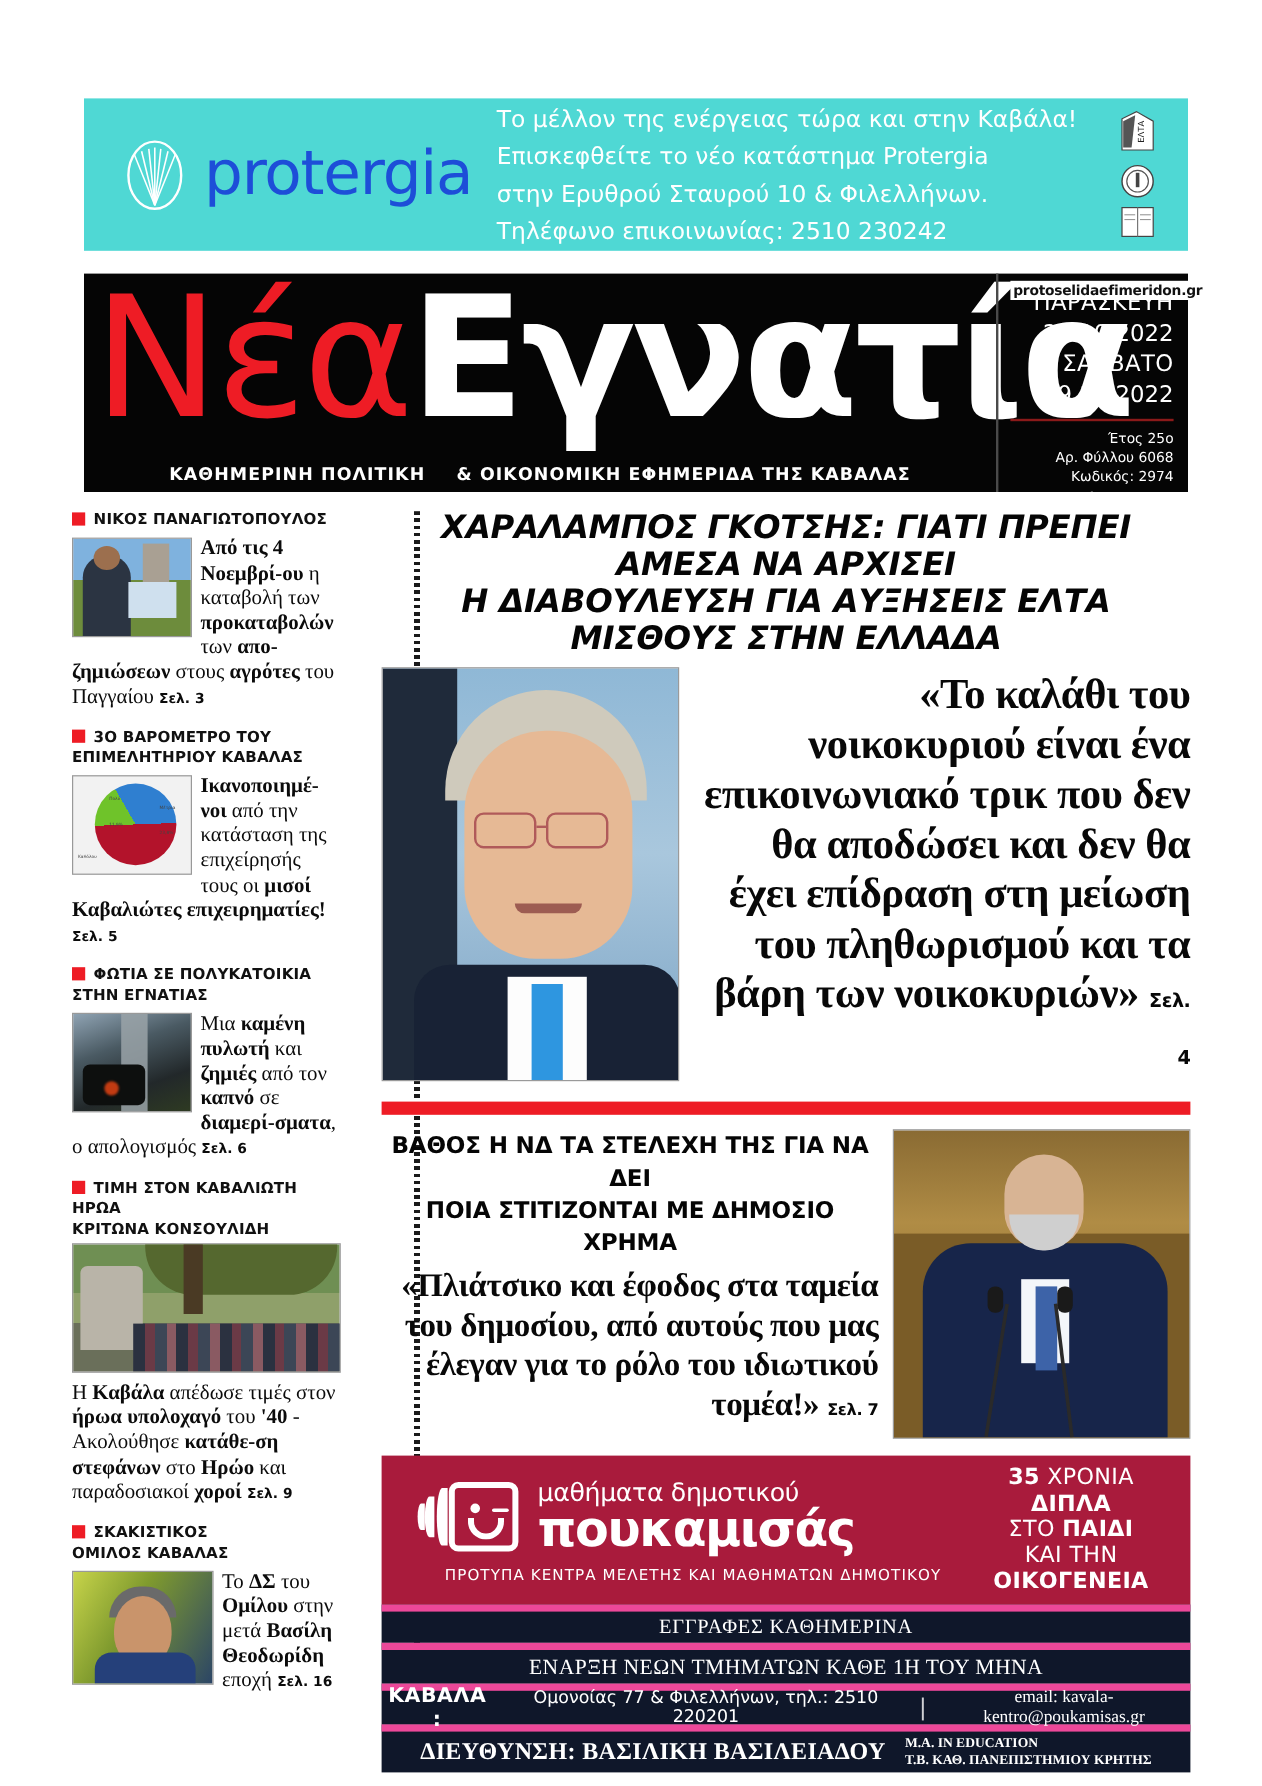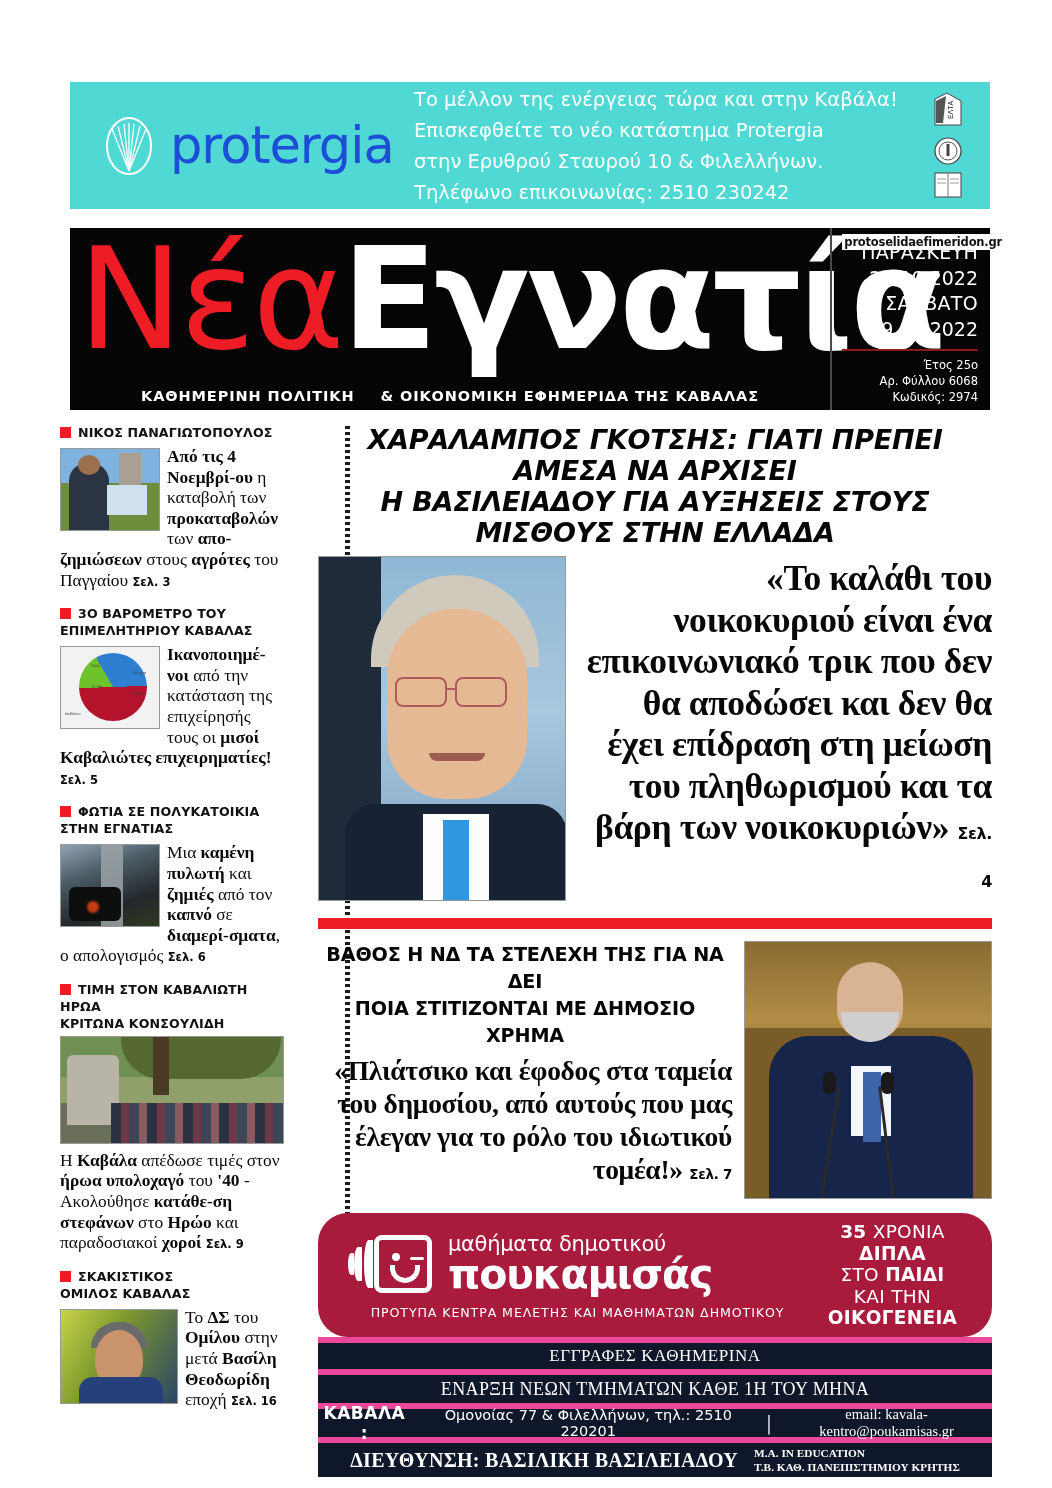--- a/index.html
+++ b/index.html
@@ -205,21 +205,21 @@
   .ax-shirt { position:absolute; left:106px; bottom:62px; width:40px; height:70px; background:#f3f6fa;}
   .ax-tie   { position:absolute; left:118px; bottom:56px; width:18px; height:70px; background:#3d63a8;}
   .ax-mic1  { position:absolute; left:84px; bottom:0; width:3px; height:112px; background:#2a2a2a; transform: rotate(9deg);}
   .ax-mic2  { position:absolute; left:140px; bottom:0; width:3px; height:112px; background:#2a2a2a; transform: rotate(-7deg);}
   .ax-mh1   { position:absolute; left:78px; bottom:104px; width:13px; height:22px; background:#1a1a1a; border-radius:6px;}
   .ax-mh2   { position:absolute; left:136px; bottom:104px; width:13px; height:22px; background:#1a1a1a; border-radius:6px;}
 
   
   .pouk { margin-top: 14px; width: 674px; }
   .pouk-main {
-    background: #a91b3c; height: 124px; display:flex; align-items:center; position:relative;border-radius:30px;
+    background: #a91b3c; height: 124px; display:flex; align-items:center; position:relative;
   }
   .pouk-brandblock { flex:1; padding-left: 30px; }
   .pouk-logo-row { display:flex; align-items:center; gap: 14px; }
   .pouk-icon { width: 86px; height: 66px; position: relative; flex:0 0 auto; }
   .pk-face { position:absolute; left: 26px; top:4px; width:58px; height:58px;
       border: 5px solid #fff; border-radius: 8px; }
   .pk-eye { position:absolute; left: 44px; top: 22px; width: 8px; height: 8px; background:#fff; border-radius:50%;}
   .pk-wink{ position:absolute; left: 62px; top: 26px; width: 14px; height: 3px; background:#fff; border-radius:2px;}
   .pk-smile{ position:absolute; left: 42px; top: 34px; width: 30px; height: 18px;
       border-bottom: 5px solid #fff; border-left:5px solid #fff; border-right:5px solid #fff;
@@ -412,21 +412,21 @@
         </div>
       </div>
 
     </div>
 
     <div class="col-main">
 
       <div>
         <div class="lead-kicker">
           <div>ΧΑΡΑΛΑΜΠΟΣ ΓΚΟΤΣΗΣ: ΓΙΑΤΙ ΠΡΕΠΕΙ ΑΜΕΣΑ ΝΑ ΑΡΧΙΣΕΙ</div>
-          <div>Η ΒΑΣΙΛΕΙΑΔΟΥ ΓΙΑ ΑΥΞΗΣΕΙΣ ΣΤΟΥΣ ΜΙΣΘΟΥΣ ΣΤΗΝ ΕΛΛΑΔΑ</div>
+          <div>Η ΔΙΑΒΟΥΛΕΥΣΗ ΓΙΑ ΑΥΞΗΣΕΙΣ ΕΛΤΑ ΜΙΣΘΟΥΣ ΣΤΗΝ ΕΛΛΑΔΑ</div>
         </div>
         <div class="lead-row">
           <div class="lead-photo">
             <div class="gk-bg2"></div>
             <div class="gk-hair"></div>
               <div class="gk-face"></div>
             <div class="gk-glass-l"></div>
               <div class="gk-glass-r"></div>
               <div class="gk-bridge"></div>
             <div class="gk-mouth"></div>

